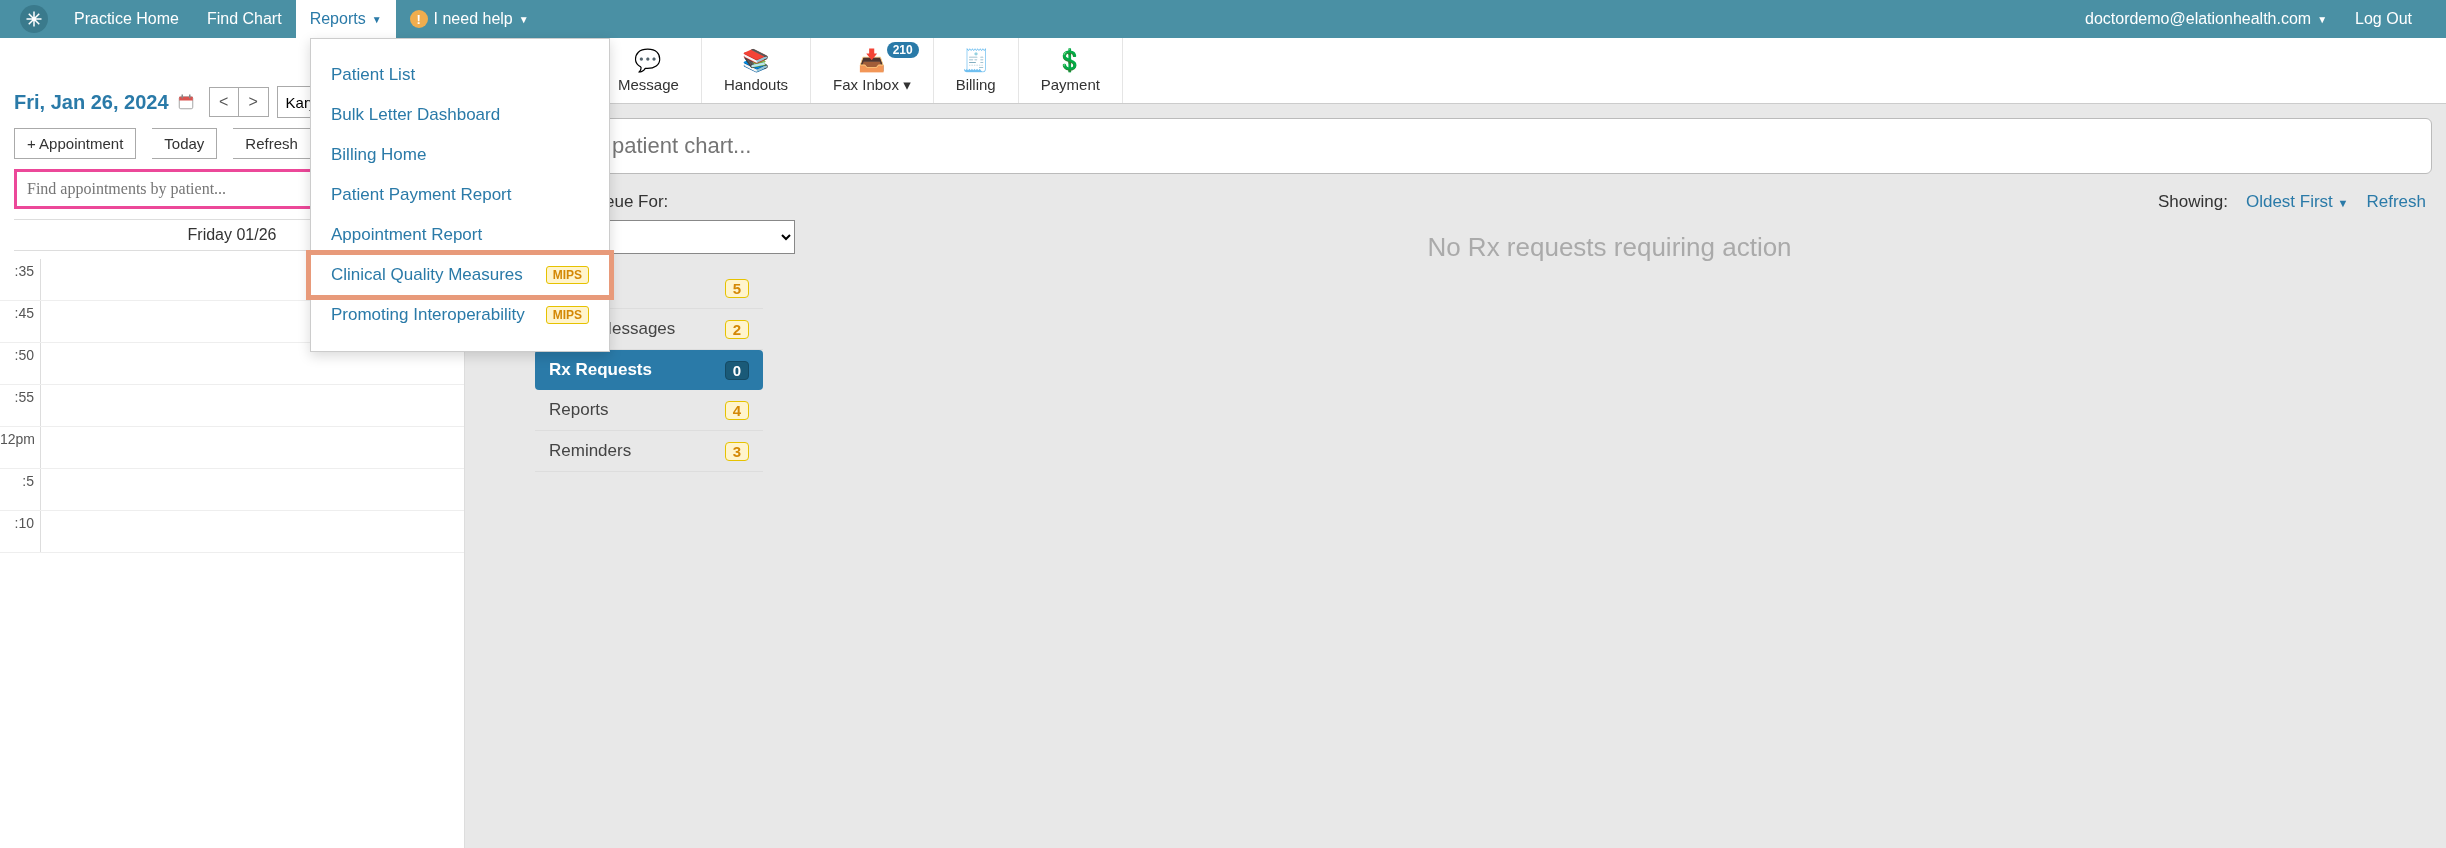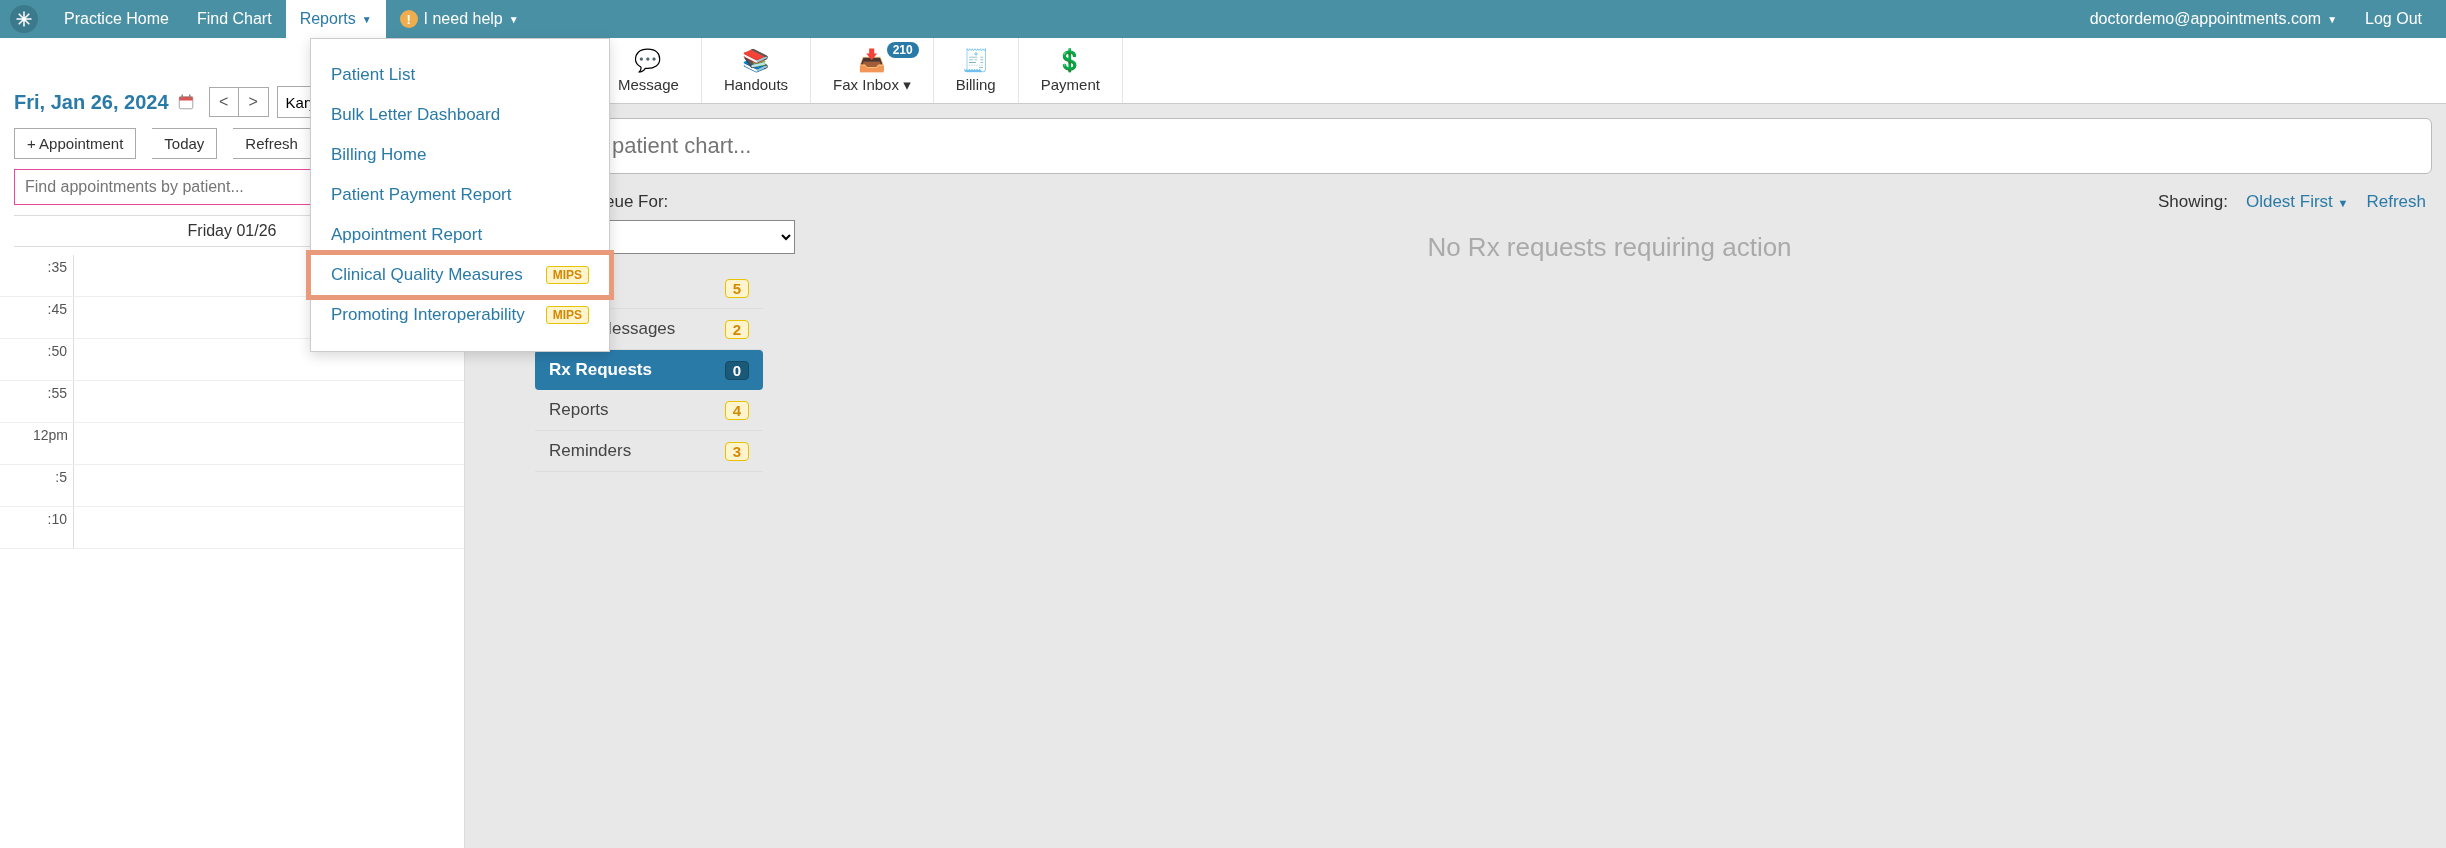--- a/index.html
+++ b/index.html
@@ -1,19 +1,19 @@
 <!DOCTYPE html>
 <html><head>
 <meta charset="utf-8">
 <style>
   * { box-sizing: border-box; margin: 0; padding: 0; }
   body { font-family: -apple-system, BlinkMacSystemFont, "Segoe UI", Helvetica, Arial, sans-serif; font-size: 14px; color: #333; background: #fff; overflow: hidden; }
   
   
-  .topbar { background: #4a90a4; color: #fff; height: 38px; display: flex; align-items: center; padding: 0 10px; }
+  .topbar { background: #4a90a4; color: #fff; height: 38px; display: flex; align-items: center; padding: 0 20px; }
   .topbar-logo { width: 28px; height: 28px; background: #3a7a8c; border-radius: 50%; display: flex; align-items: center; justify-content: center; margin-right: 12px; }
   .topbar-logo svg { width: 18px; height: 18px; fill: #fff; }
   .topbar-item { color: #fff; padding: 0 14px; height: 38px; display: flex; align-items: center; cursor: pointer; font-size: 16px; }
   .topbar-item.active { background: #fff; color: #2a7aa8; }
   .caret { margin-left: 6px; font-size: 10px; }
   .topbar-spacer { flex: 1; }
   .warn-icon { width: 18px; height: 18px; background: #f0ad4e; border-radius: 50%; display: inline-flex; align-items: center; justify-content: center; color: #fff; font-weight: bold; margin-right: 6px; font-size: 13px; }
   
   
   .dropdown { position: absolute; top: 38px; left: 310px; background: #fff; border: 1px solid #ccc; box-shadow: 0 4px 12px rgba(0,0,0,0.15); width: 300px; z-index: 100; padding: 16px 0; }
@@ -31,27 +31,27 @@
   .sched-row1 { display: flex; align-items: center; gap: 8px; margin-bottom: 10px; }
   .sched-date { color: #2a7aa8; font-weight: bold; font-size: 20px; }
   .cal-icon { width: 18px; height: 18px; display:inline-block; }
   .nav-btn { border: 1px solid #aaa; background: #fff; width: 30px; height: 30px; display:inline-flex; align-items:center; justify-content:center; cursor:pointer; font-size:16px; color:#555; }
   .nav-btn + .nav-btn { border-left: none; }
   .nav-btns { display:flex; margin-left: 6px; }
   .kary-input { border: 1px solid #aaa; height: 32px; padding: 0 8px; font-size: 15px; width: 60px; }
   .sched-row2 { display:flex; gap:16px; margin-bottom: 10px; }
   .sched-btn { border:1px solid #aaa; background:#fff; padding:6px 12px; font-size:15px; color:#333; cursor:pointer; }
   .sched-btn + .sched-btn { border-left:none; }
-  .search-appts { width: calc(100% - 0px); border:1px solid #ec4899; padding: 8px 10px; font-size:16px; color:#888; margin: 0 0 0 0; }
+  .search-appts { width: calc(100% - 0px); border:3px solid #ec4899; padding: 8px 10px; font-size:16px; color:#888; margin: 0 0 0 0; font-family: Liberation Serif, serif; }
   .sched-day-header { border-top:1px solid #ddd; border-bottom:1px solid #ddd; padding:6px 0; text-align:center; font-size:16px; color:#333; margin-top:10px; background:#fff; }
   
   
   .slots { flex:1; overflow:hidden; }
   .slot-row { display:flex; border-bottom:1px solid #eee; height:42px; }
-  .slot-time { width:41px; text-align:right; padding:4px 6px 0 0; font-size:14px; color:#555; border-right:1px solid #ddd;margin-left:33px; }
+  .slot-time { width:41px; text-align:right; padding:4px 6px 0 0; font-size:14px; color:#555; border-right:1px solid #ddd; }
   
   
   .toolbar { background:#fff; border-bottom:1px solid #ccc; display:flex; align-items:stretch; height:66px; padding-left: 130px; }
   .tool-item { display:flex; flex-direction:column; align-items:center; justify-content:center; padding:0 22px; border-right:1px solid #e5e5e5; cursor:pointer; color:#333; font-size:15px; position:relative; }
   .tool-item:first-child { border-left:1px solid #e5e5e5; }
   .tool-icon { font-size:22px; margin-bottom:2px; color:#333; }
   .badge { position:absolute; top:4px; right:14px; background:#2a7aa8; color:#fff; border-radius:10px; font-size:12px; padding:1px 6px; font-weight:bold; }
   
   
   .chart-search-wrap { padding: 14px 14px 0 130px; background:#e8e8e8; }
@@ -89,21 +89,21 @@
     <span>Reports</span>
     <span class="caret">▼</span>
   </div>
   <div class="topbar-item">
     <span class="warn-icon">!</span>
     <span>I need help</span>
     <span class="caret">▼</span>
   </div>
   <div class="topbar-spacer"></div>
   <div class="topbar-item">
-    <span>doctordemo@appointments.com</span>
+    <span>doctordemo@elationhealth.com</span>
     <span class="caret">▼</span>
   </div>
   <div class="topbar-item">Log Out</div>
 </div>
 
 <div class="dropdown" id="reports-dropdown">
     <div class="dropdown-item">
       <span>Patient List</span>
     </div>
     <div class="dropdown-item">

